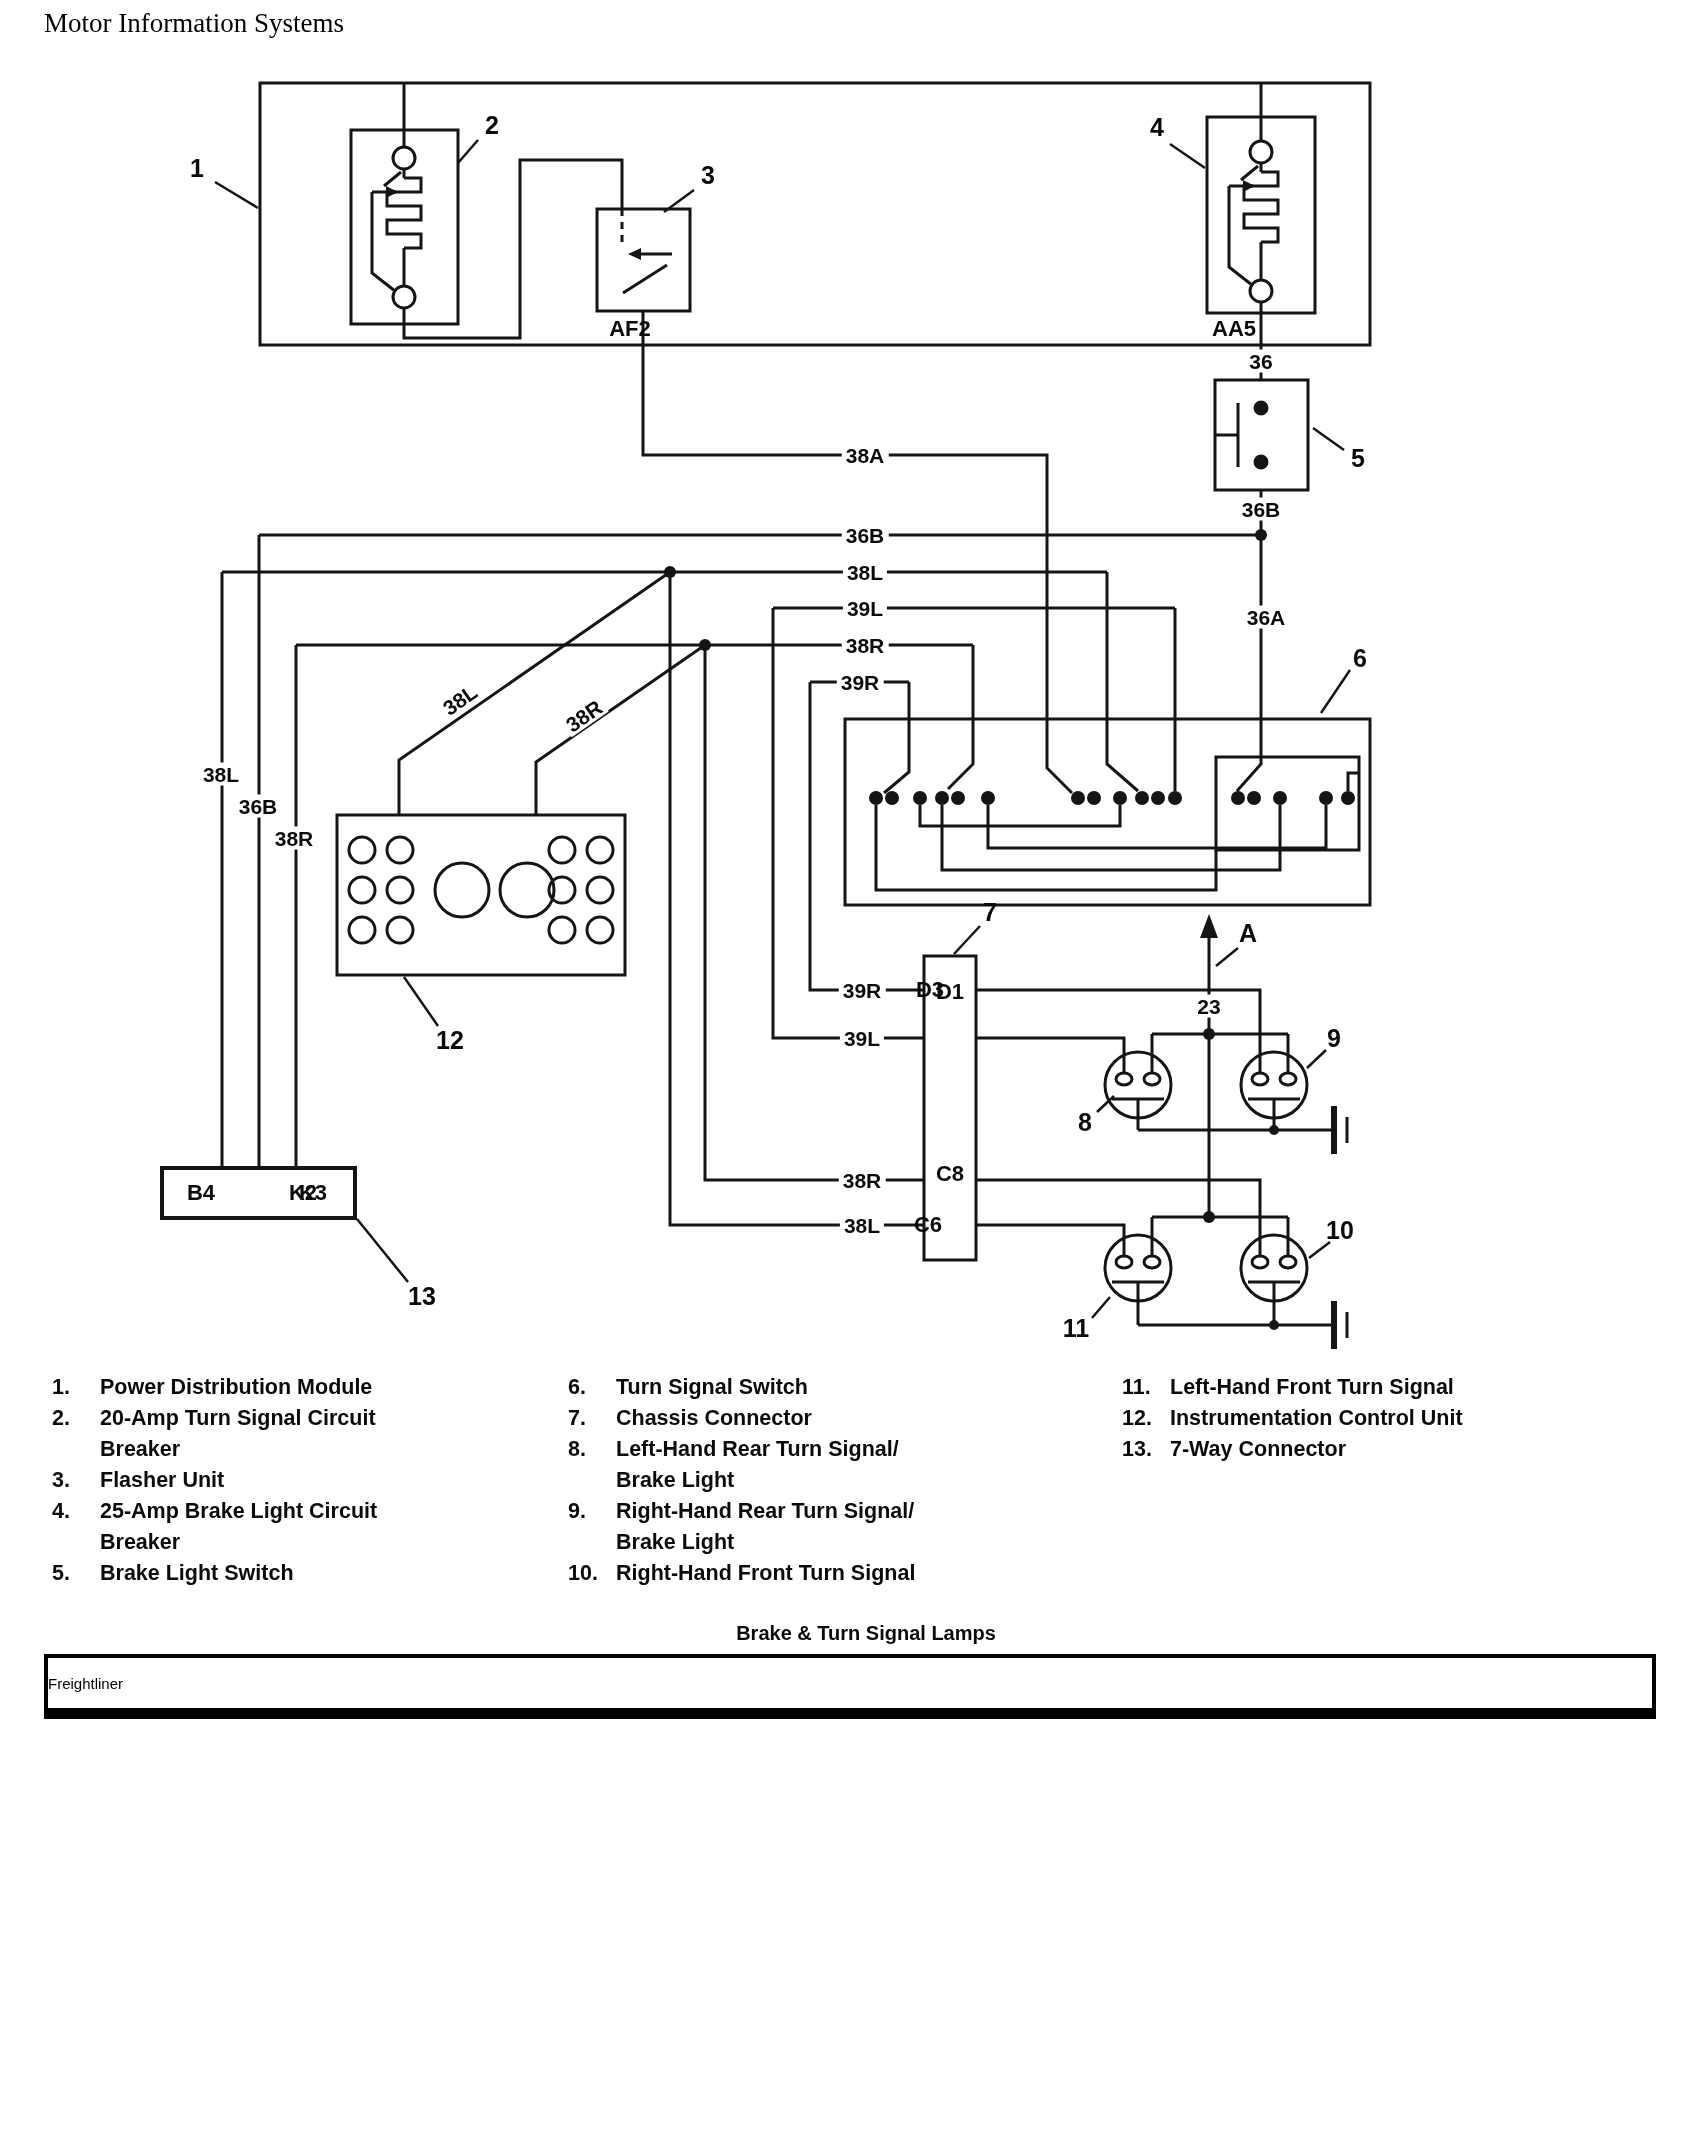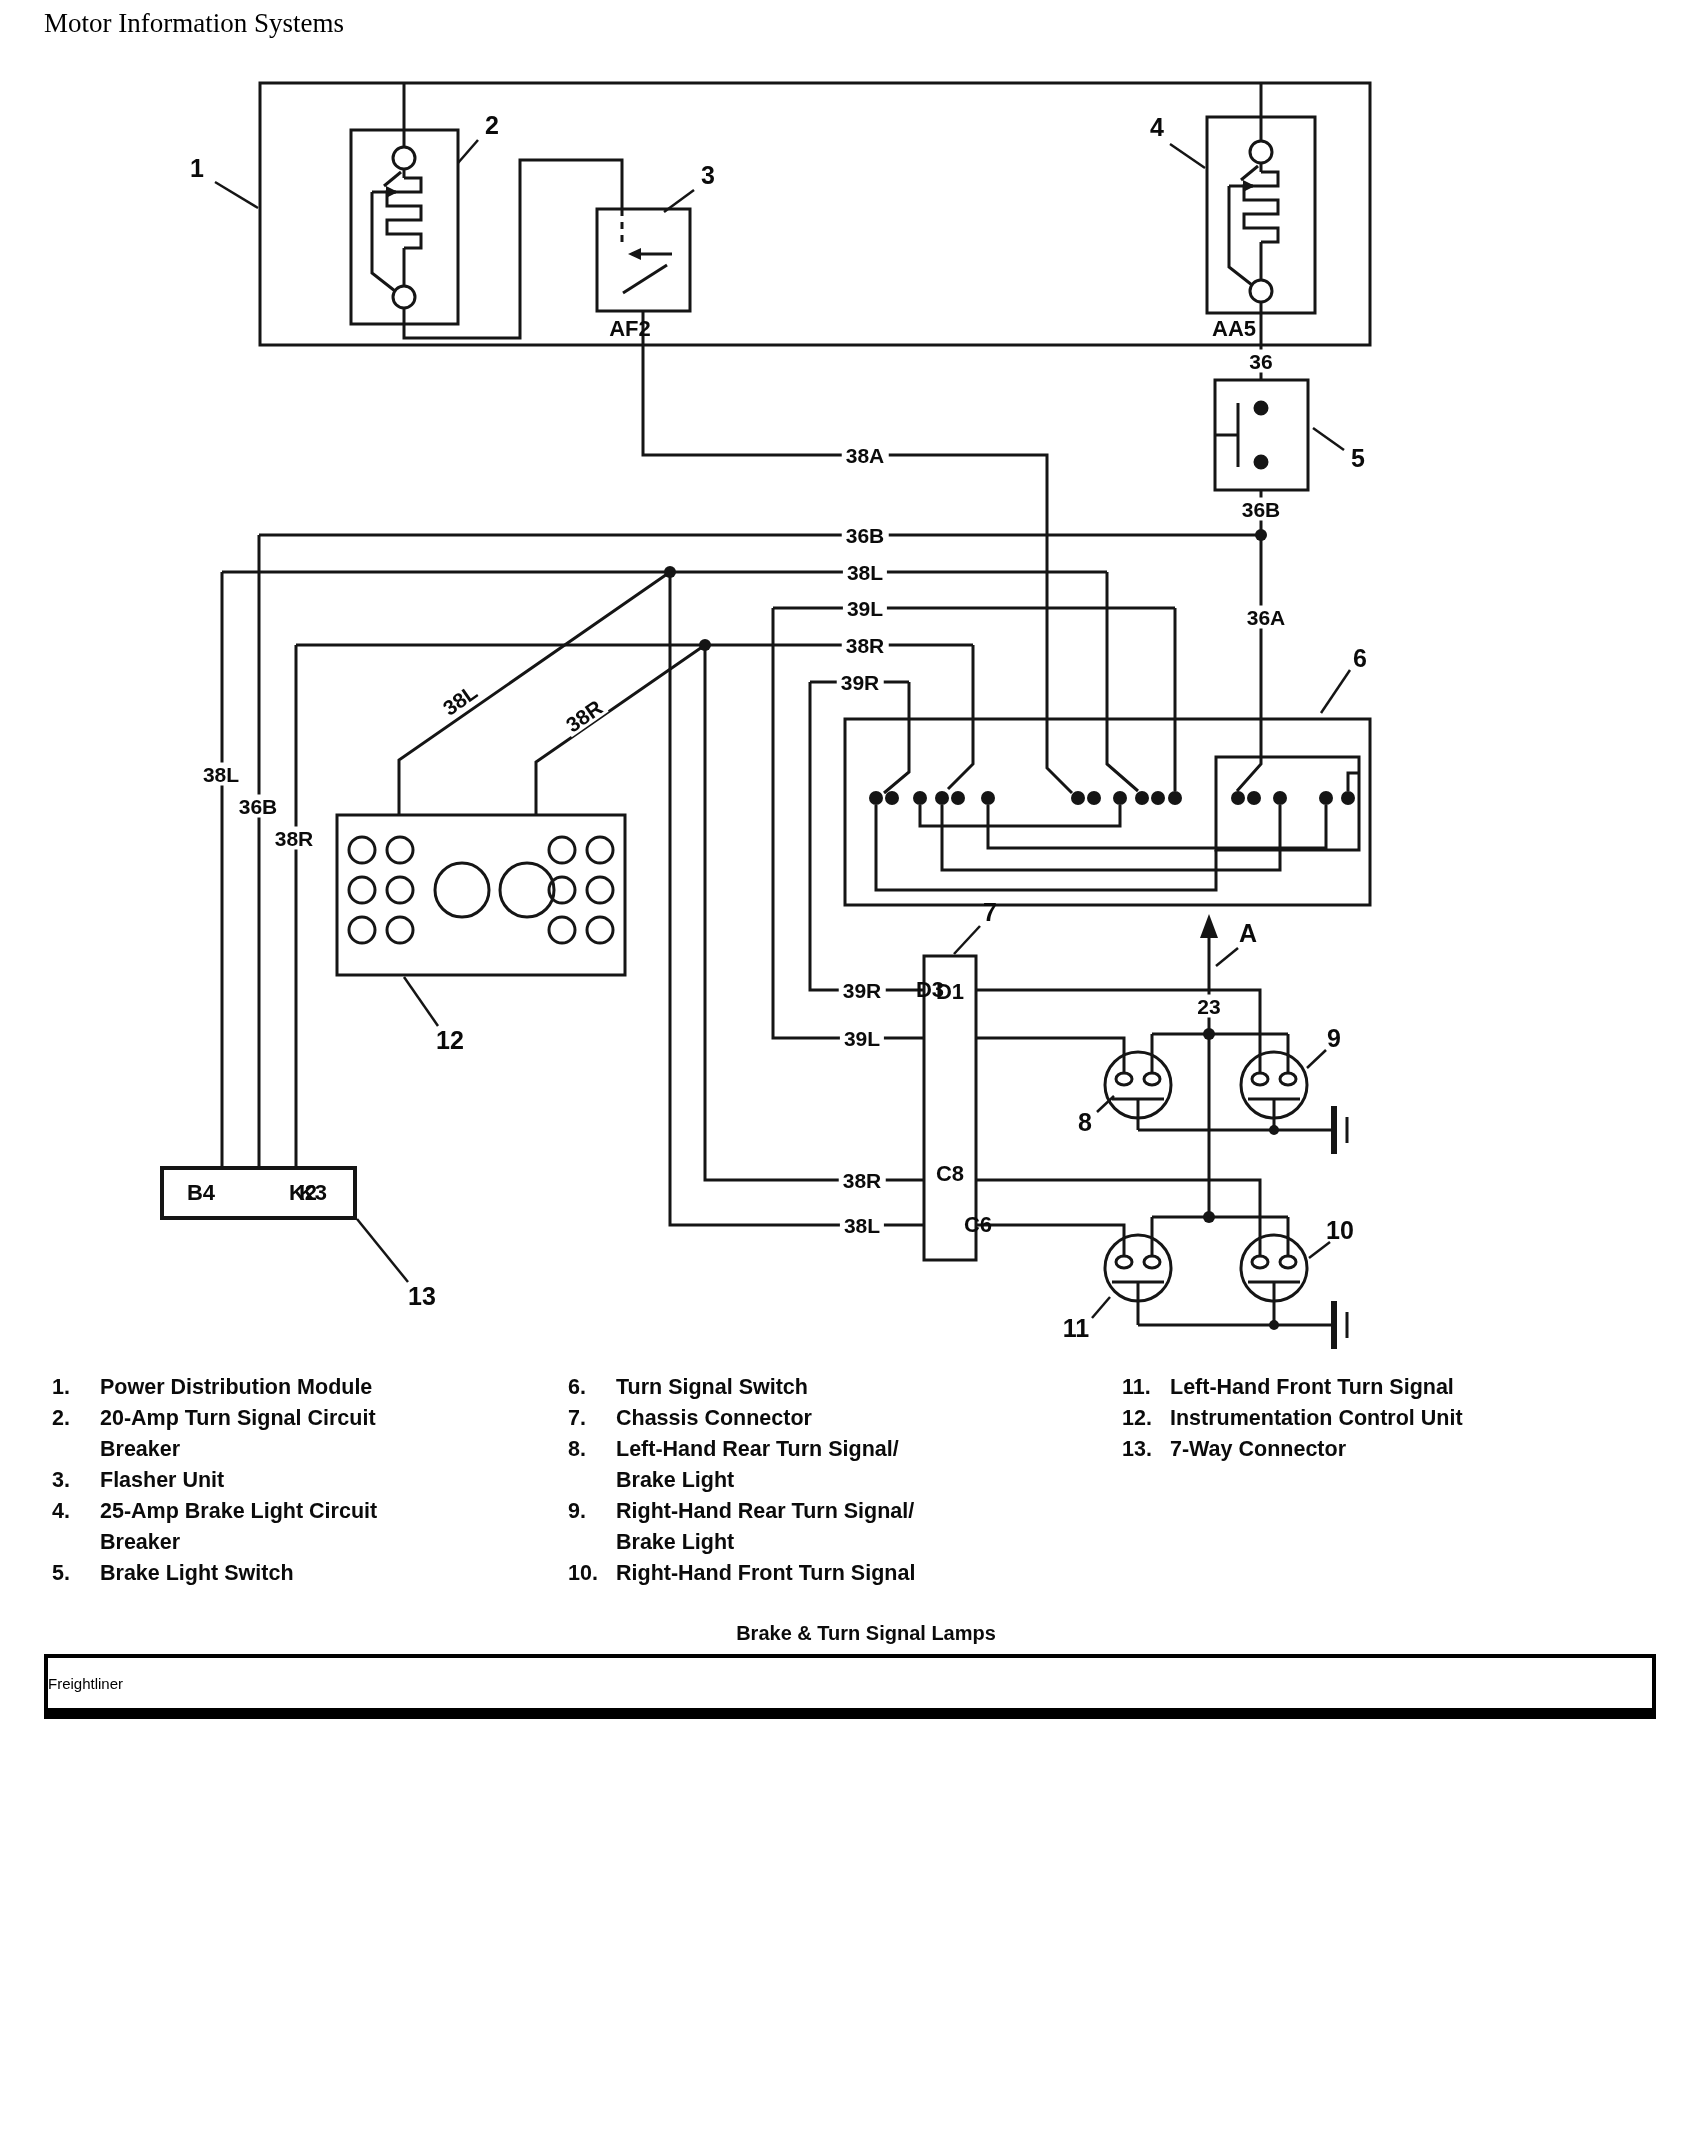--- a/index.html
+++ b/index.html
@@ -262,21 +262,21 @@
     <div class="lbl callout" style="left:1248px;top:933px;">A</div>
 
     <div class="lbl pin" style="left:630px;top:329px;">AF2</div>
     <div class="lbl pin" style="left:1234px;top:329px;">AA5</div>
     <div class="lbl pin" style="left:201px;top:1193px;">B4</div>
     <div class="lbl pin" style="left:257px;top:1193px;margin-left:46px;">K2</div>
     <div class="lbl pin" style="left:313px;top:1193px;">K3</div>
     <div class="lbl pin" style="left:930px;top:990px;">D3</div>
     <div class="lbl pin" style="left:950px;top:992px;">D1</div>
     <div class="lbl pin" style="left:950px;top:1174px;">C8</div>
-    <div class="lbl pin" style="left:978px;top:1225px;text-align:center;">C6</div>
+    <div class="lbl pin" style="left:928px;top:1225px;text-align:center;">C6</div>
 
     <div class="lbl callout" style="left:197px;top:168px;">1</div>
     <div class="lbl callout" style="left:492px;top:125px;">2</div>
     <div class="lbl callout" style="left:708px;top:175px;">3</div>
     <div class="lbl callout" style="left:1157px;top:127px;">4</div>
     <div class="lbl callout" style="left:1358px;top:458px;">5</div>
     <div class="lbl callout" style="left:1360px;top:658px;">6</div>
     <div class="lbl callout" style="left:990px;top:912px;">7</div>
     <div class="lbl callout" style="left:1085px;top:1122px;">8</div>
     <div class="lbl callout" style="left:1334px;top:1038px;">9</div>

